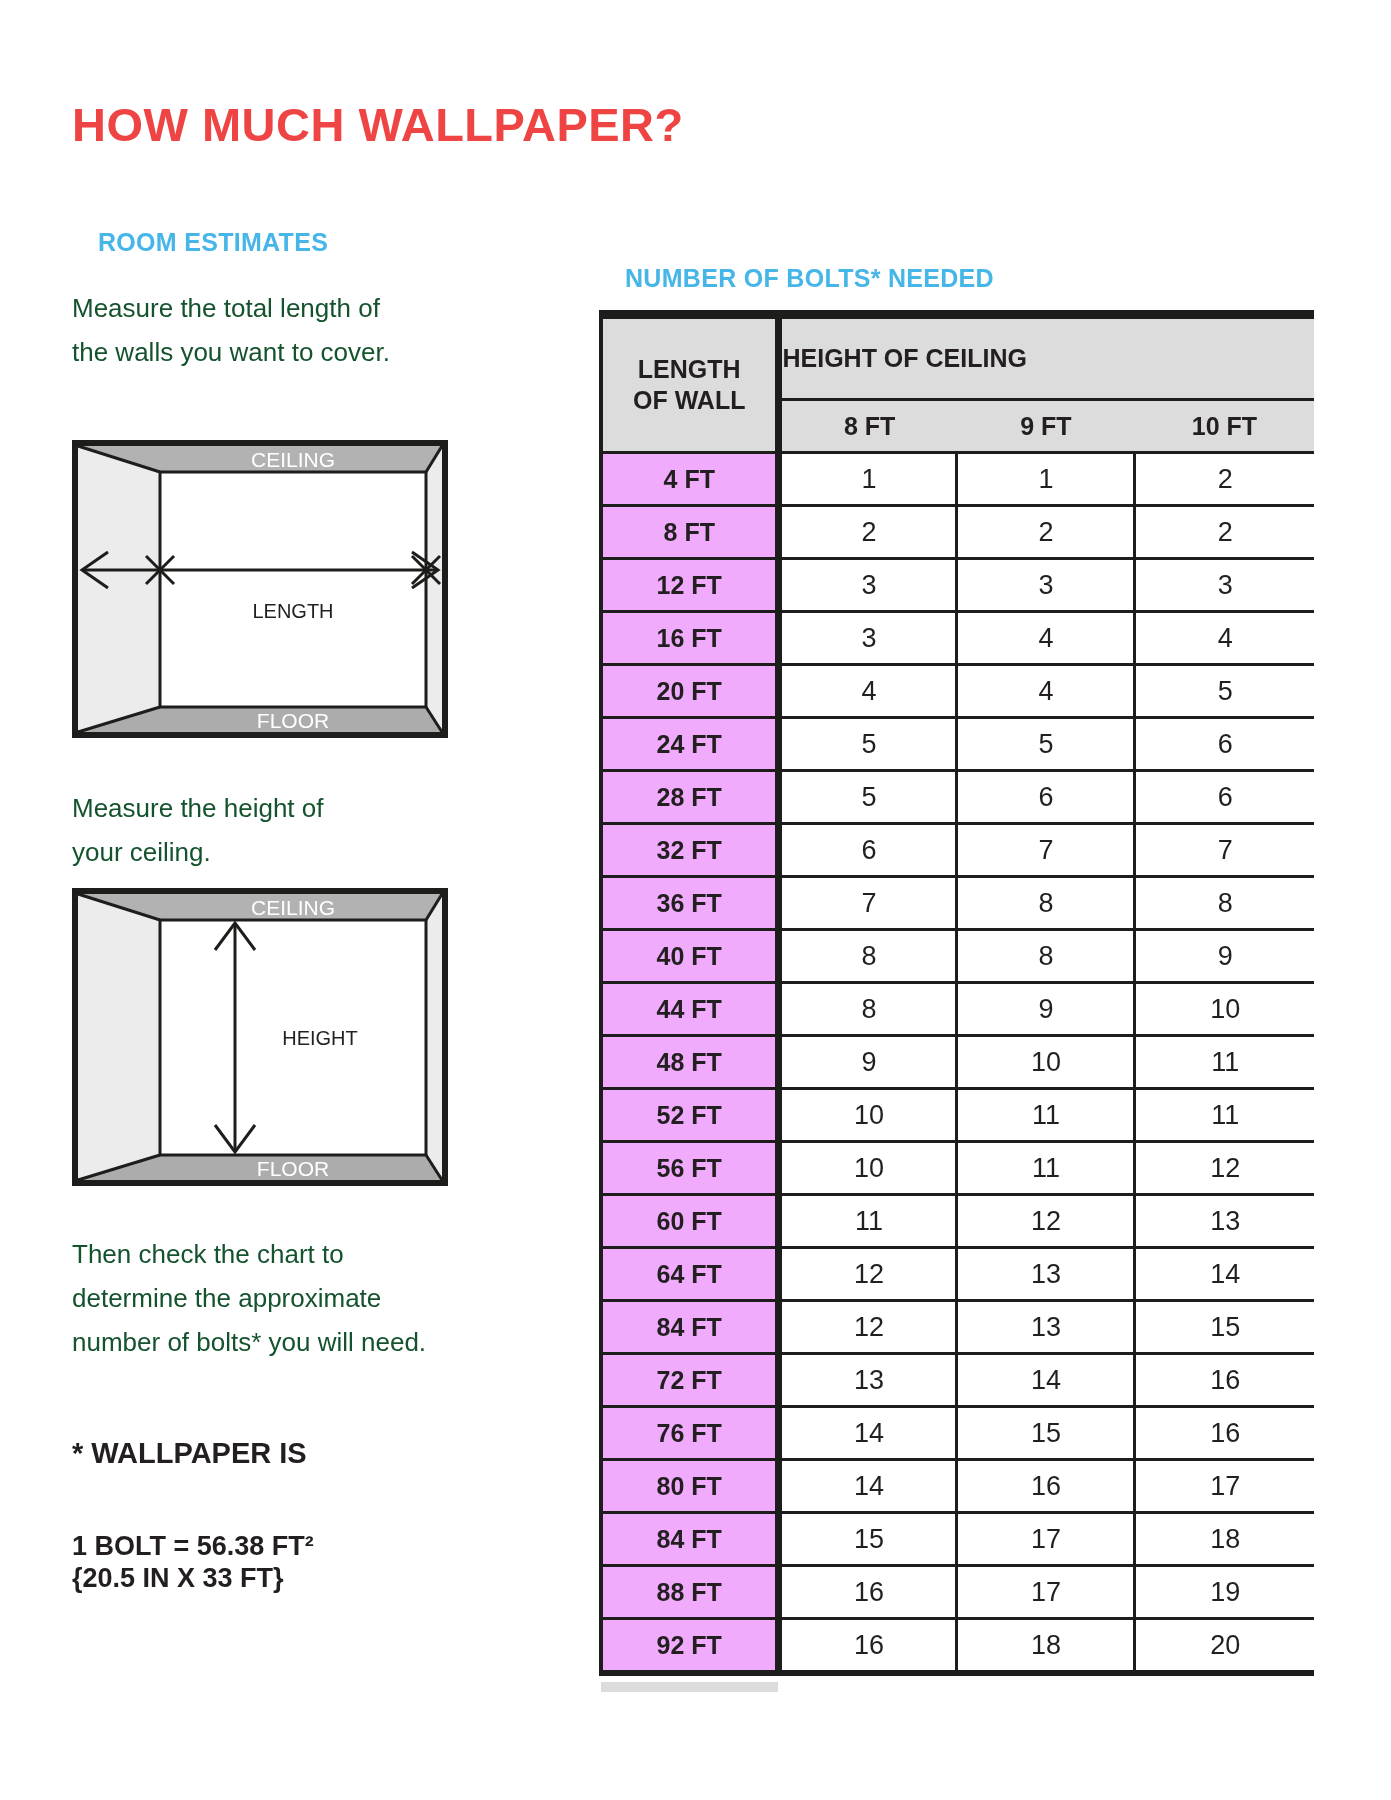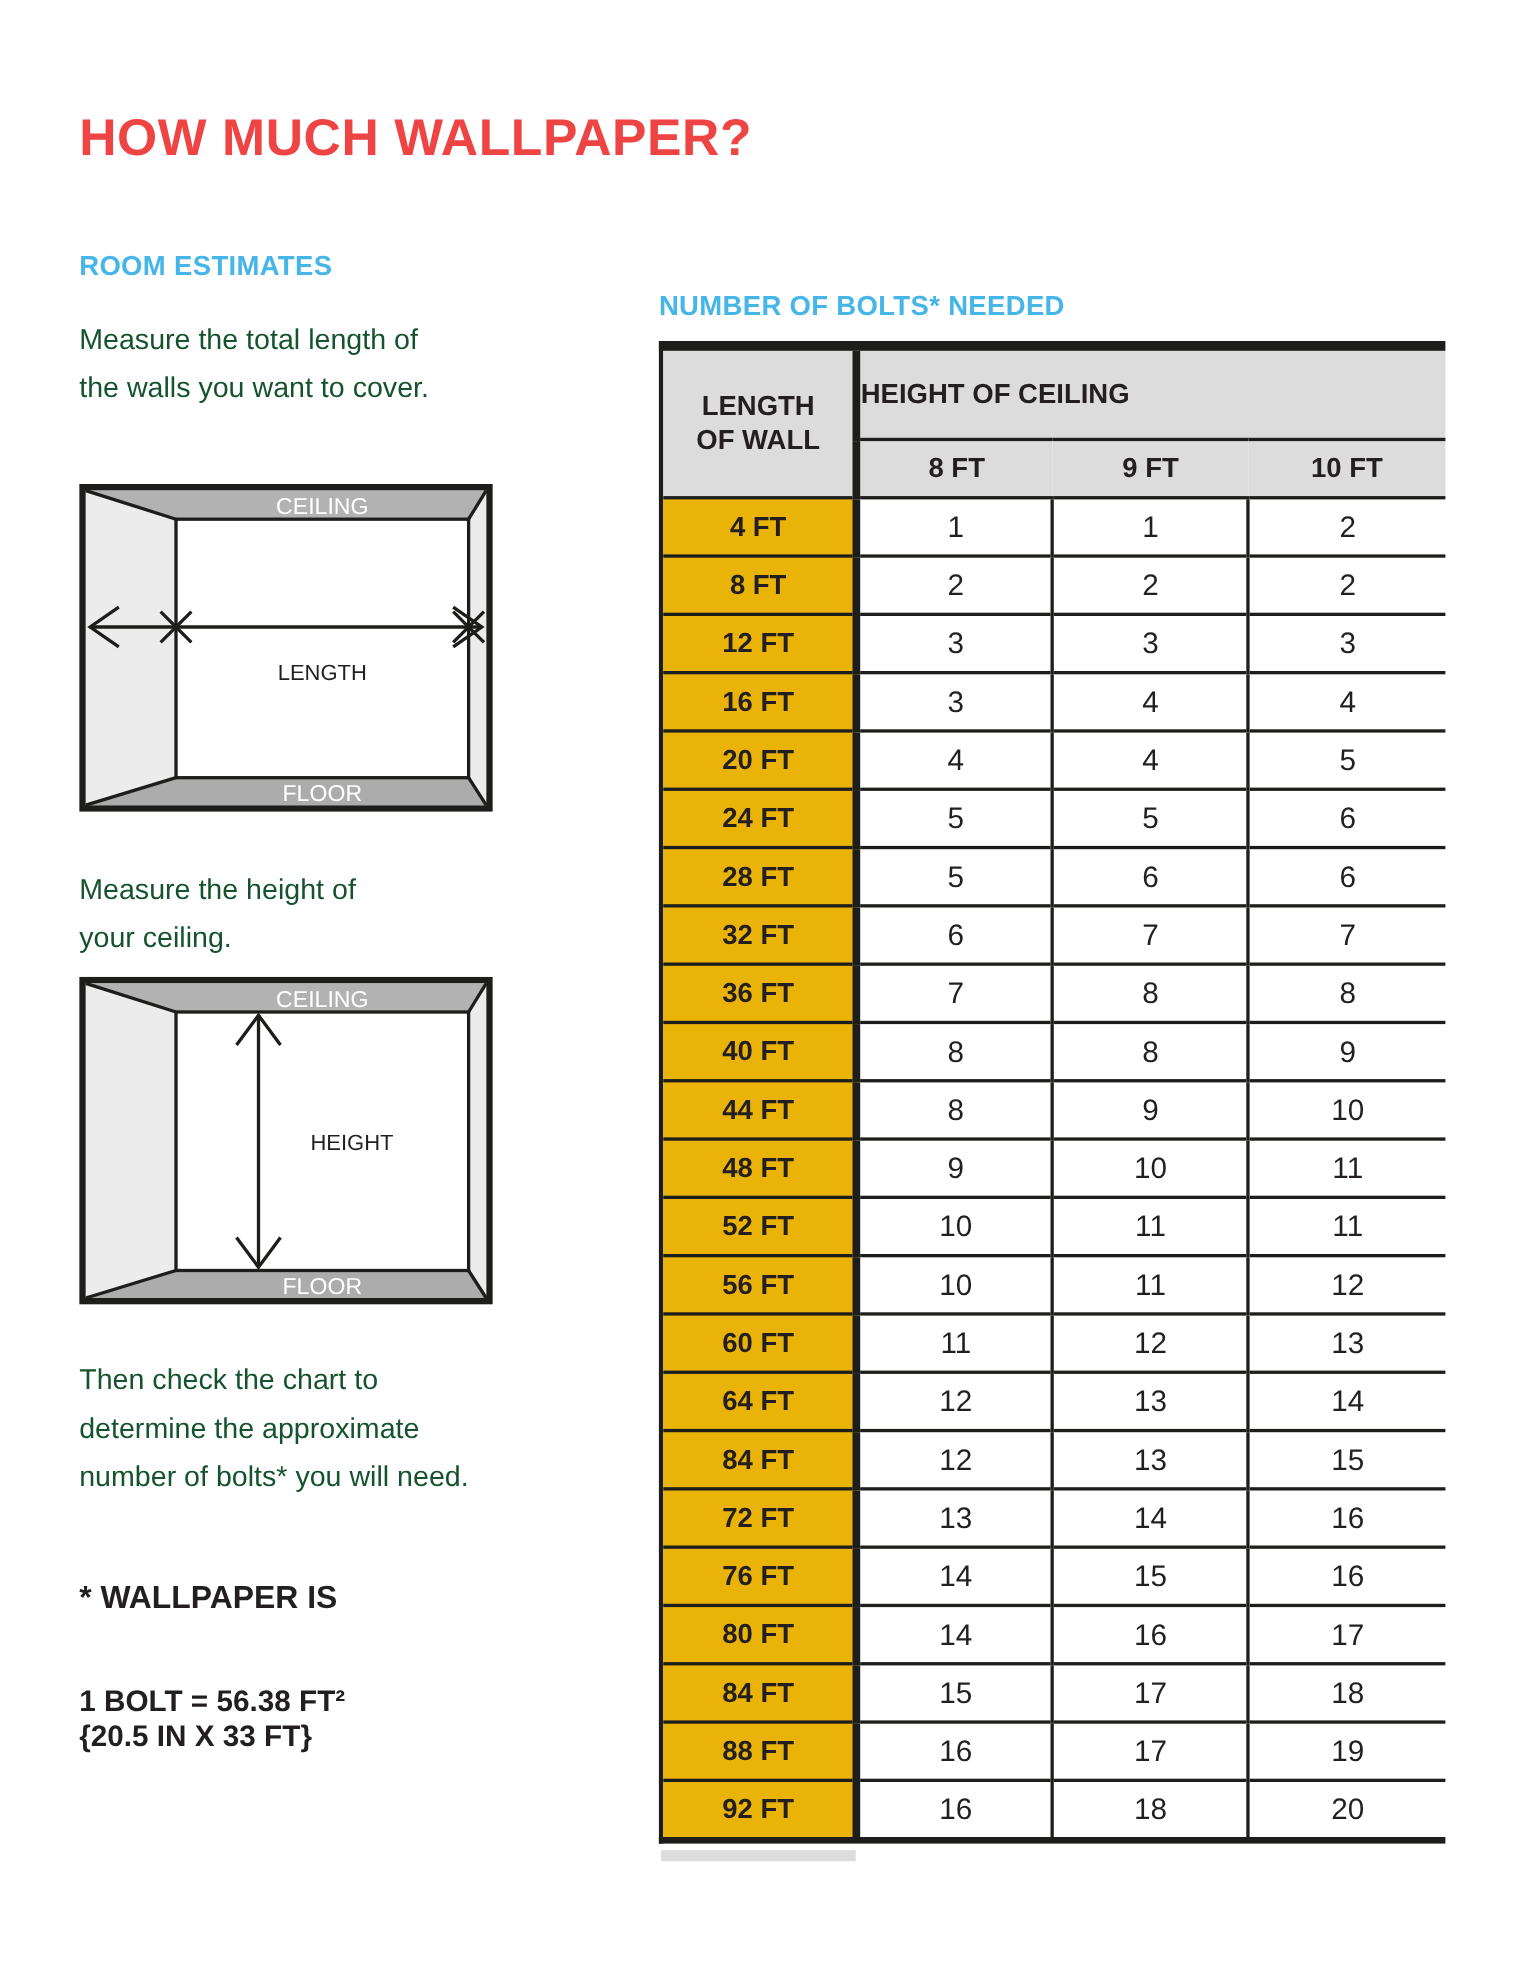--- a/index.html
+++ b/index.html
@@ -8,21 +8,21 @@
     font-family:"Liberation Sans", sans-serif;color:#231f20;
     -webkit-font-smoothing:antialiased;
   }
   .abs{position:absolute;}
   .pre{white-space:pre-line;}
 
   .page-title{
     left:72px;top:66px;font-size:47px;font-weight:bold;color:#ef4444;letter-spacing:0.5px;
   }
   .section-head{
-    font-size:25px;font-weight:bold;color:#45b6e7;letter-spacing:0.3px;
+    font-size:25px;font-weight:bold;color:#45b6e7;letter-spacing:0.3px;margin-left:26px;
   }
   .left-head{left:72px;top:228px;}
   .body-text{font-size:26px;line-height:44px;color:#14532d;}
   .p1{left:72px;top:286px;}
   .p2{left:72px;top:786px;}
   .p3{left:72px;top:1232px;}
   .footnote{left:72px;top:1436px;font-size:29px;font-weight:bold;line-height:35px;}
   .footnote .indent{padding-left:24px;}
   .boltinfo{left:72px;top:1530px;font-size:27px;font-weight:bold;line-height:32px;}
 
@@ -47,21 +47,21 @@
     background:#dcdcdc;height:79px;font-size:25px;font-weight:bold;text-align:left;
     border-left:7px solid #1d1d1b;border-bottom:3px solid #1d1d1b;vertical-align:middle;
   }
   .th-sub{
     background:#dcdcdc;height:50px;font-size:25px;font-weight:bold;text-align:center;vertical-align:middle;
   }
   .th-sub.first{border-left:7px solid #1d1d1b;}
   table.bolts tbody td{
     border-top:3px solid #1d1d1b;height:50px;text-align:center;vertical-align:middle;
   }
-  td.rowlabel{background:#eab308;font-size:25px;font-weight:bold;}
+  td.rowlabel{background:#f0abfc;font-size:25px;font-weight:bold;}
   td.val{font-size:27px;background:#ffffff;border-left:3px solid #1d1d1b;}
   td.val.first{border-left:7px solid #1d1d1b;}
   .table-foot-tab{
     left:601px;top:1682px;width:177px;height:10px;background:#dcdcdc;
   }
 
   .diagram-svg{display:block;}
   .diag-label{font-size:20px;fill:#231f20;}
   .diag-white-label{font-size:21px;fill:#ffffff;}
 </style>

